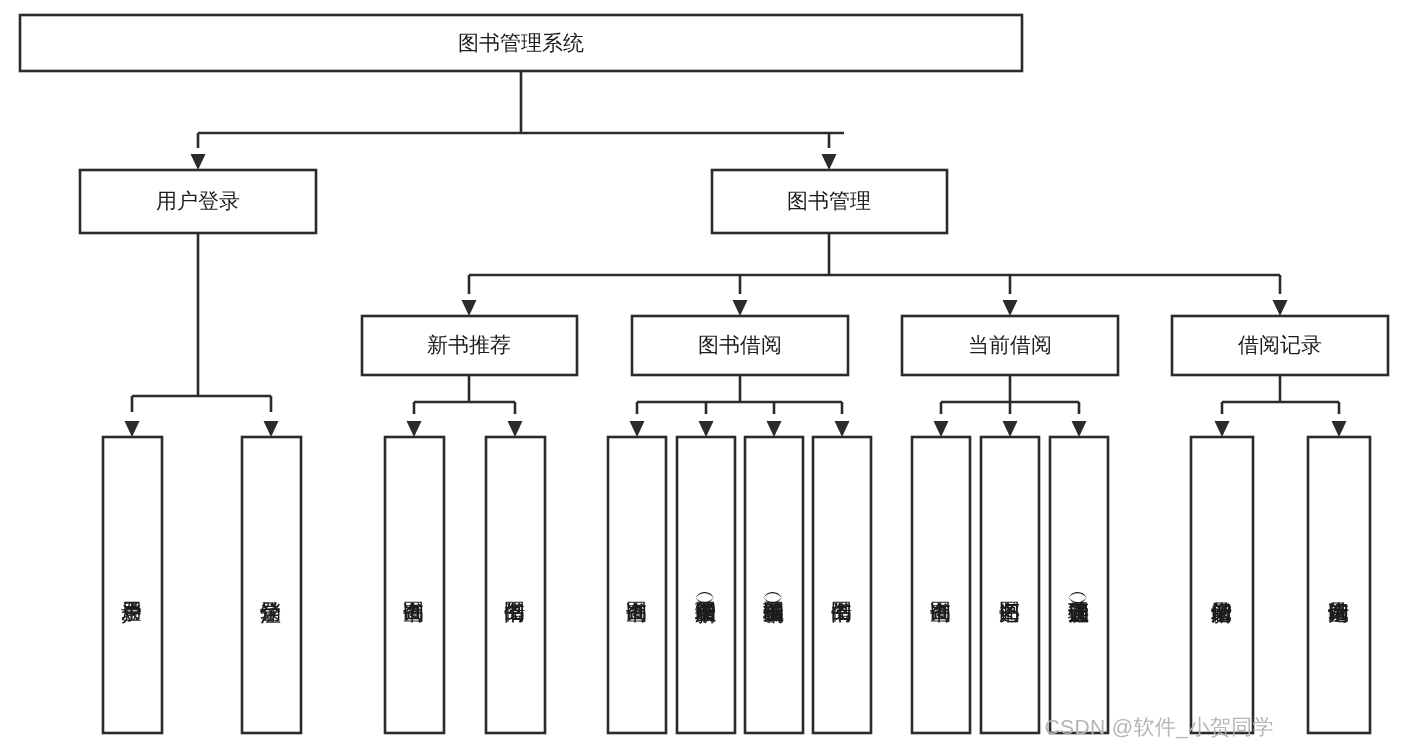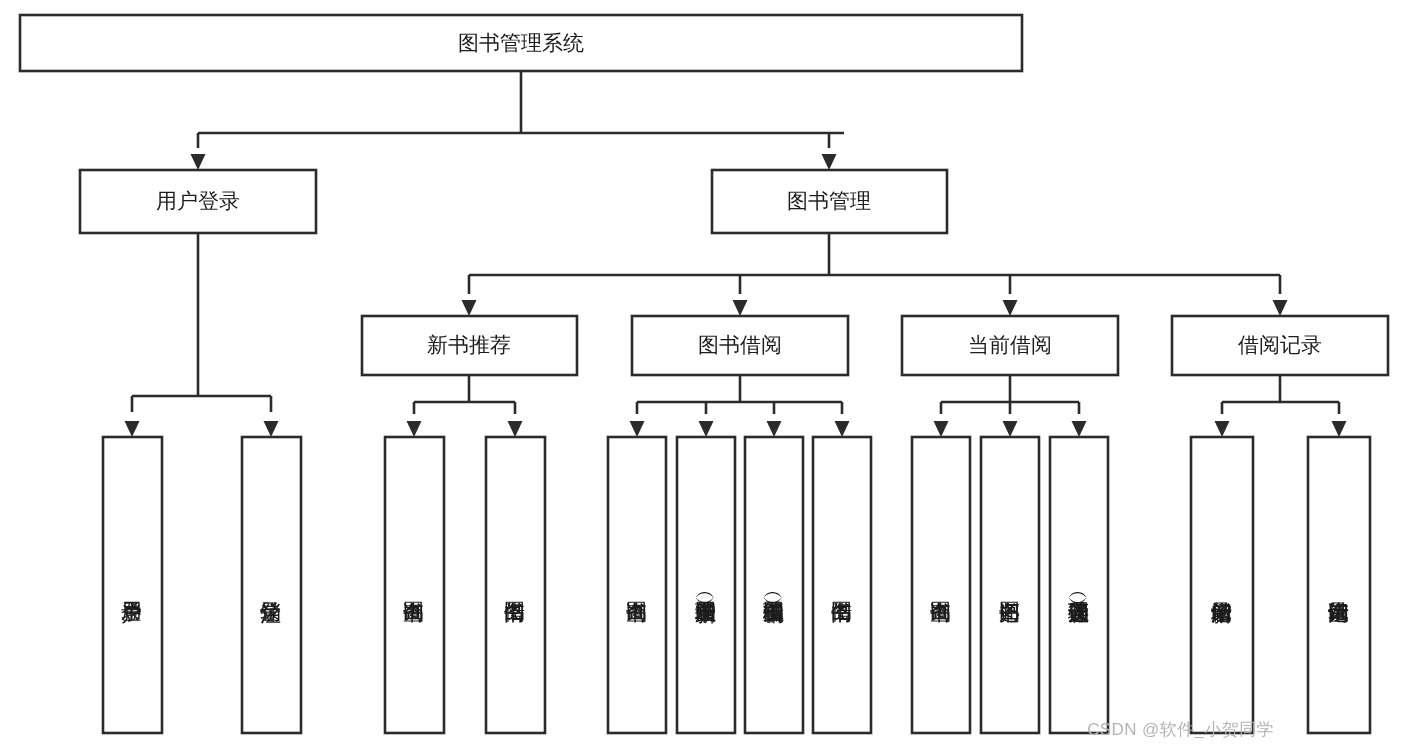--- a/index.html
+++ b/index.html
@@ -56,21 +56,21 @@
     writing-mode: vertical-rl;
     text-orientation: upright;
     text-anchor: middle;
     white-space: pre;
   }
   .watermark {
     position: absolute;
     right: 8px;
     bottom: 6px;
     font-family: "Liberation Sans", "DejaVu Sans", sans-serif;
-    font-size: 17px;
+    font-size: 21px;
     color: #b4b4b4;
     letter-spacing: 0.4px;
     user-select: none;
     white-space: nowrap;
   }
 </style>
 </head>
 <body>
 
 <div id="diagram-root">

